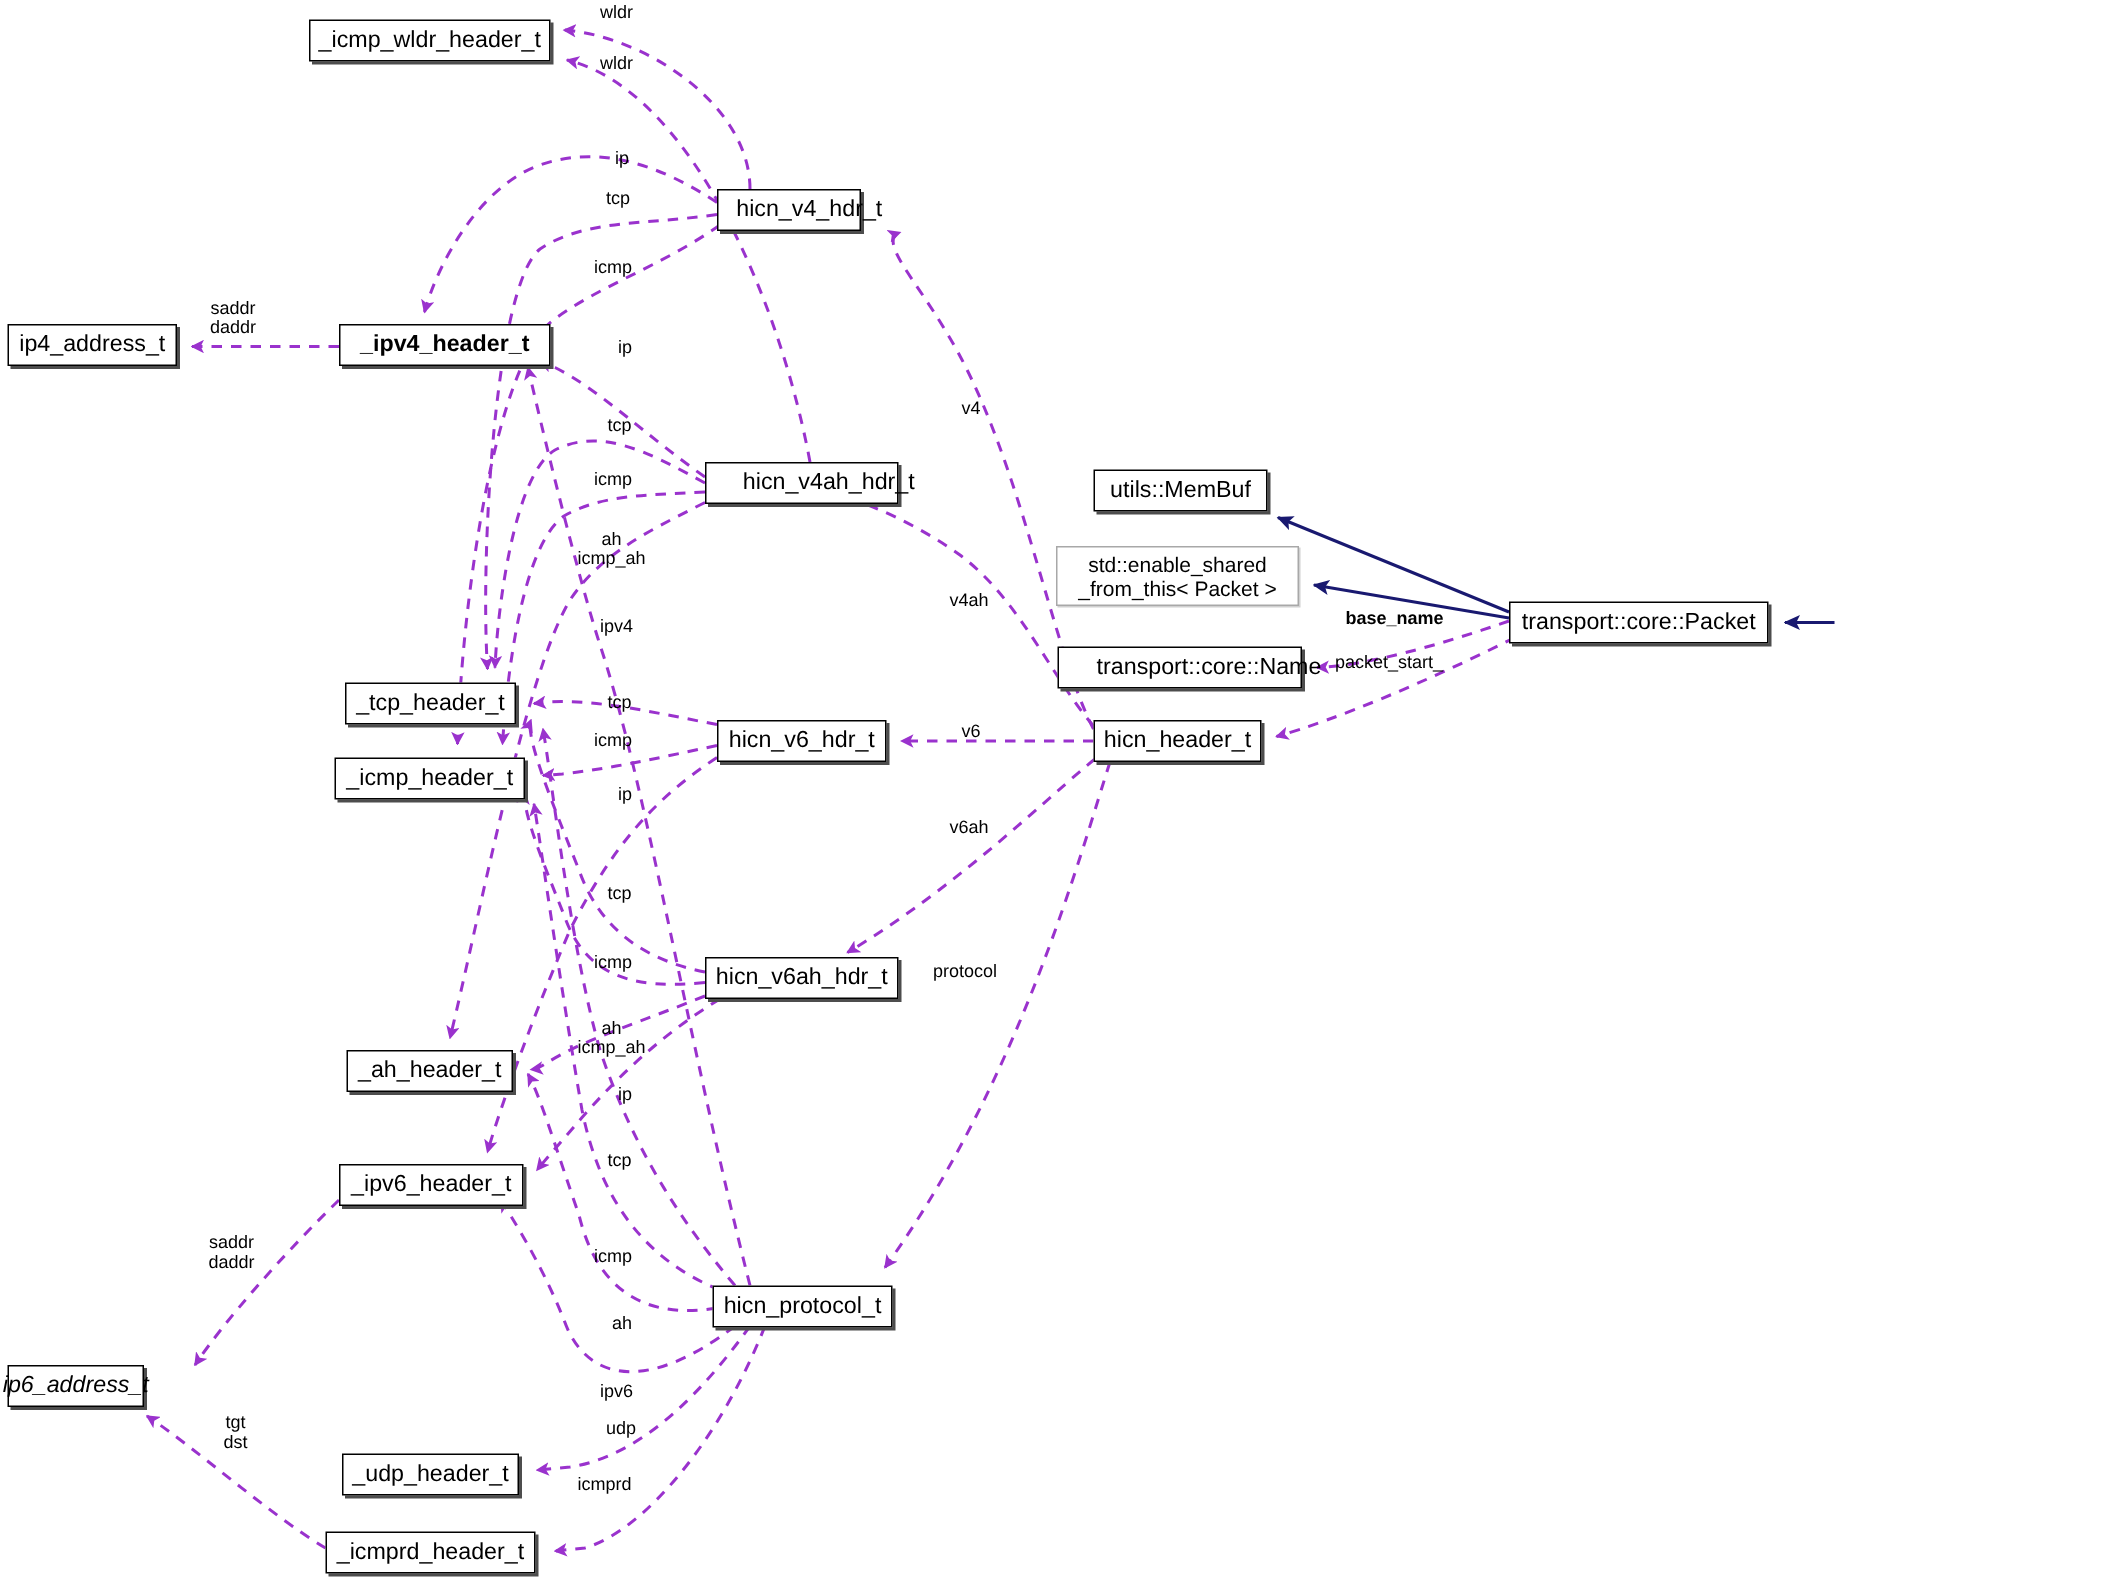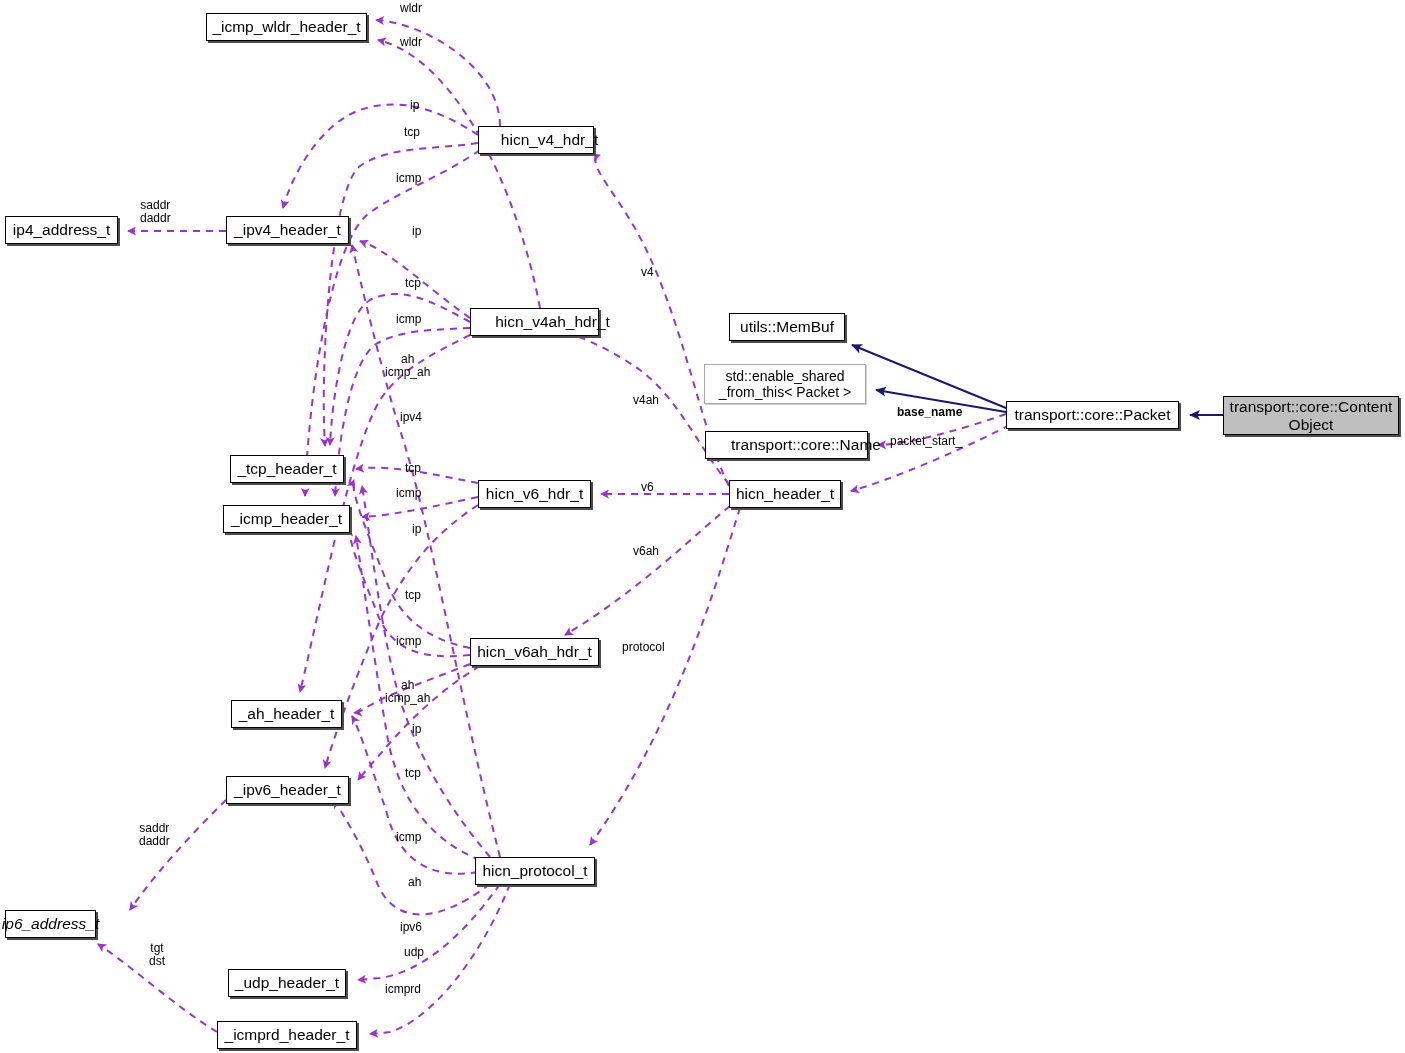--- a/index.html
+++ b/index.html
@@ -123,30 +123,28 @@
     </g>
 
     <g stroke="#191970" stroke-width="2" fill="none" marker-end="url(#arrow-inherit)">
       <path d="M 1006,408 L 852,345"></path>
       <path d="M 1006,412 L 876,390"></path>
       <path d="M 1223,415 L 1190,415"></path>
     </g>
   </svg>
 
   <div class="node" style="left:206px;top:13px;width:161px;height:28px;">_icmp_wldr_header_t</div>
-  <div class="node" style="left:478px;top:126px;width:116px;height:28px;padding-left:32px;">hicn_v4_hdr_t</div>
+  <div class="node" style="left:478px;top:126px;width:96px;height:28px;padding-left:32px;">hicn_v4_hdr_t</div>
   <div class="node" style="left:5px;top:216px;width:113px;height:28px;">ip4_address_t</div>
-  <div class="node" style="left:226px;top:216px;width:123px;height:28px;">_ipv4_header_t</div>
+  <div class="node" style="left:226px;top:216px;width:141px;height:28px;font-weight:bold;">_ipv4_header_t</div>
   <div class="node" style="left:470px;top:308px;width:129px;height:28px;padding-left:41px;">hicn_v4ah_hdr_t</div>
   <div class="node" style="left:729px;top:313px;width:116px;height:28px;">utils::MemBuf</div>
   <div class="node faint" style="left:704px;top:364px;width:162px;height:40px;font-size:14px;">std::enable_shared
 _from_this&lt; Packet &gt;</div>
   <div class="node" style="left:1006px;top:401px;width:173px;height:28px;">transport::core::Packet</div>
-  <div class="node highlight" style="left:1223px;top:396px;width:176px;height:39px;">transport::core::Content
-Object</div>
   <div class="node" style="left:705px;top:431px;width:163px;height:28px;padding-left:44px;">transport::core::Name</div>
   <div class="node" style="left:230px;top:455px;width:114px;height:28px;">_tcp_header_t</div>
   <div class="node" style="left:478px;top:480px;width:113px;height:28px;">hicn_v6_hdr_t</div>
   <div class="node" style="left:729px;top:480px;width:112px;height:28px;">hicn_header_t</div>
   <div class="node" style="left:223px;top:505px;width:127px;height:28px;">_icmp_header_t</div>
   <div class="node" style="left:470px;top:638px;width:129px;height:28px;">hicn_v6ah_hdr_t</div>
   <div class="node" style="left:231px;top:700px;width:111px;height:28px;">_ah_header_t</div>
   <div class="node" style="left:226px;top:776px;width:123px;height:28px;">_ipv6_header_t</div>
   <div class="node" style="left:475px;top:857px;width:120px;height:28px;">hicn_protocol_t</div>
   <div class="node" style="left:5px;top:910px;width:91px;height:28px;font-style:italic;">ip6_address_t</div>

